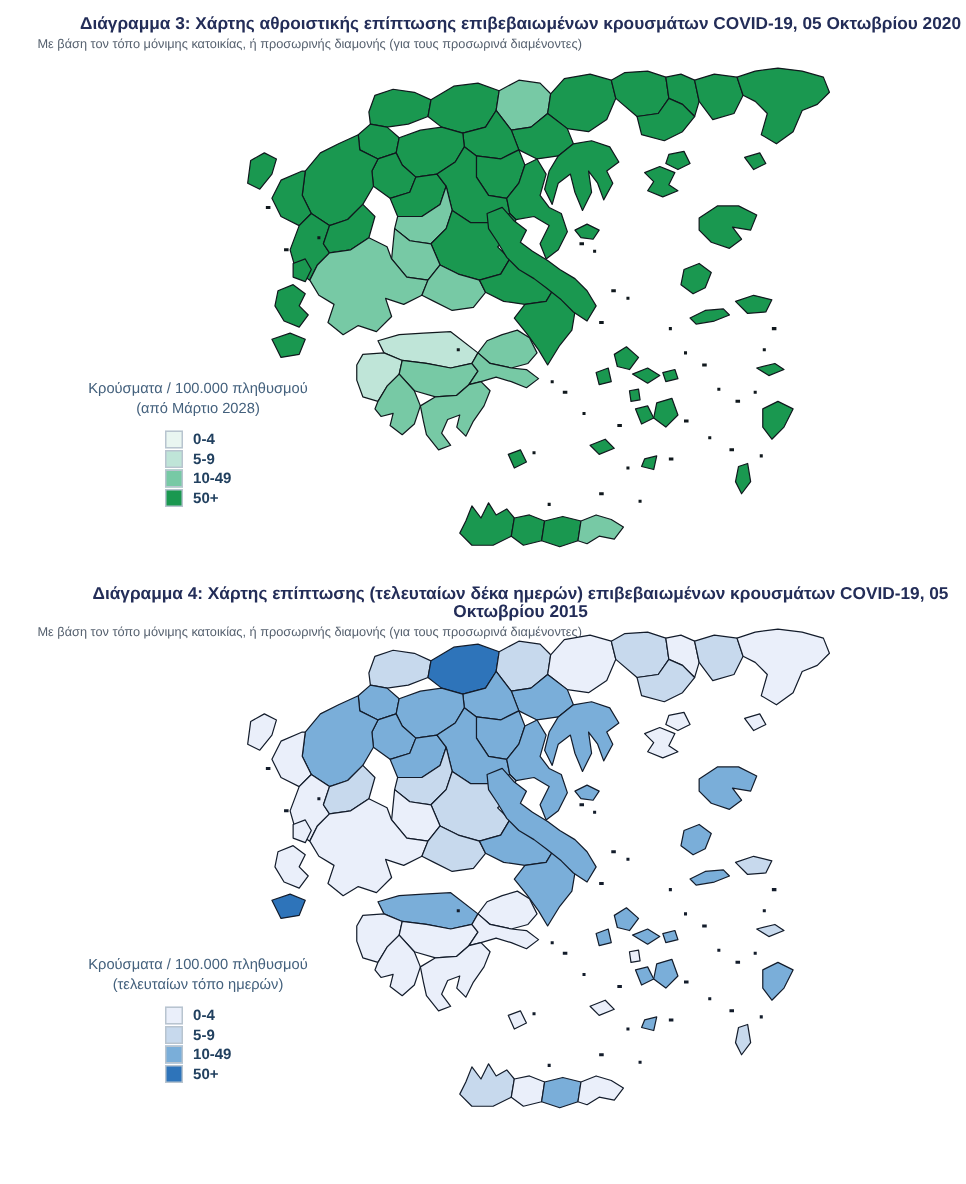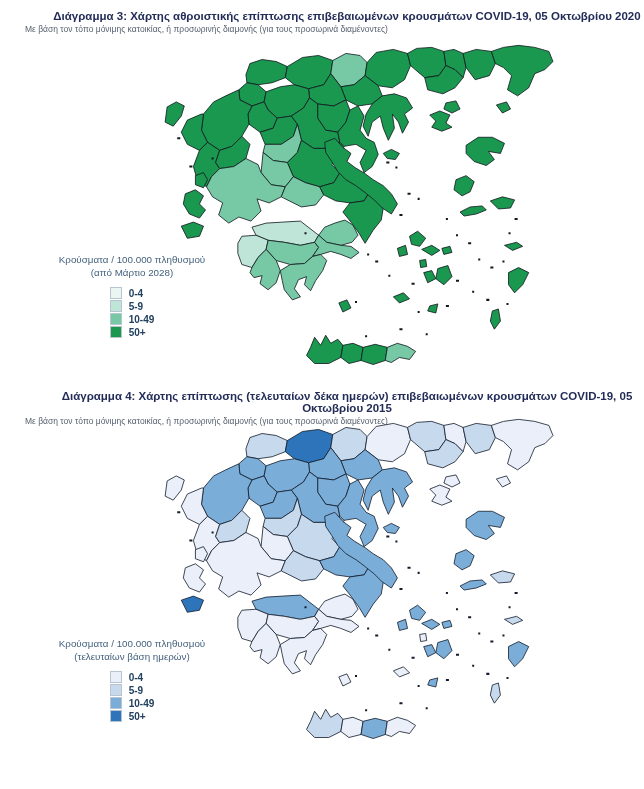--- a/index.html
+++ b/index.html
@@ -197,21 +197,21 @@
           <path d="M274,259 L282,257 L280,266 L272,264 Z" fill="#7aaed9" stroke="#131c2b" stroke-width="0.8" stroke-linejoin="round"></path>
           <path d="M348,199 L360,196 L366,200 L356,204 Z" fill="#c7d9ed" stroke="#131c2b" stroke-width="0.8" stroke-linejoin="round"></path>
           <path d="M352,226 L362,221 L372,226 L366,238 L358,246 L352,238 Z" fill="#7aaed9" stroke="#131c2b" stroke-width="0.8" stroke-linejoin="round"></path>
           <path d="M336,264 L342,262 L344,274 L338,282 L334,274 Z" fill="#c7d9ed" stroke="#131c2b" stroke-width="0.8" stroke-linejoin="round"></path>
           <path d="M231,116 h3 v2 h-3 Z M240,121 h2 v2 h-2 Z M252,147 h3 v2 h-3 Z M262,152 h2 v2 h-2 Z M244,168 h3 v2 h-3 Z M212,207 h2 v2 h-2 Z M220,214 h3 v2 h-3 Z M233,228 h2 v2 h-2 Z M256,236 h3 v2 h-3 Z M300,188 h2 v2 h-2 Z M312,196 h3 v2 h-3 Z M322,212 h2 v2 h-2 Z M334,220 h3 v2 h-3 Z M346,214 h2 v2 h-2 Z M300,233 h3 v2 h-3 Z M316,244 h2 v2 h-2 Z M330,252 h3 v2 h-3 Z M350,256 h2 v2 h-2 Z M290,258 h3 v2 h-3 Z M262,264 h2 v2 h-2 Z M200,254 h2 v2 h-2 Z M150,186 h2 v2 h-2 Z M58,112 h2 v2 h-2 Z M36,120 h3 v2 h-3 Z M24,92 h3 v2 h-3 Z M244,281 h3 v2 h-3 Z M210,288 h2 v2 h-2 Z M270,286 h2 v2 h-2 Z M352,186 h2 v2 h-2 Z M358,172 h3 v2 h-3 Z M290,172 h2 v2 h-2 Z" fill="#131c2b" stroke="none"></path>
         </svg>
     </div>
     <div class="legend">
       <div class="legend-title">
         <span>Κρούσματα / 100.000 πληθυσμού</span><br>
-        <span>(τελευταίων βάση ημερών)</span>
+        <span>(τελευταίων τόπο ημερών)</span>
       </div>
       <div class="legend-rows">
         <div class="legend-row">
           <span class="swatch" style="background-color: rgb(234, 239, 250);"></span>
           <span class="legend-label">0-4</span>
         </div>
         <div class="legend-row">
           <span class="swatch" style="background-color: rgb(199, 217, 237);"></span>
           <span class="legend-label">5-9</span>
         </div>

